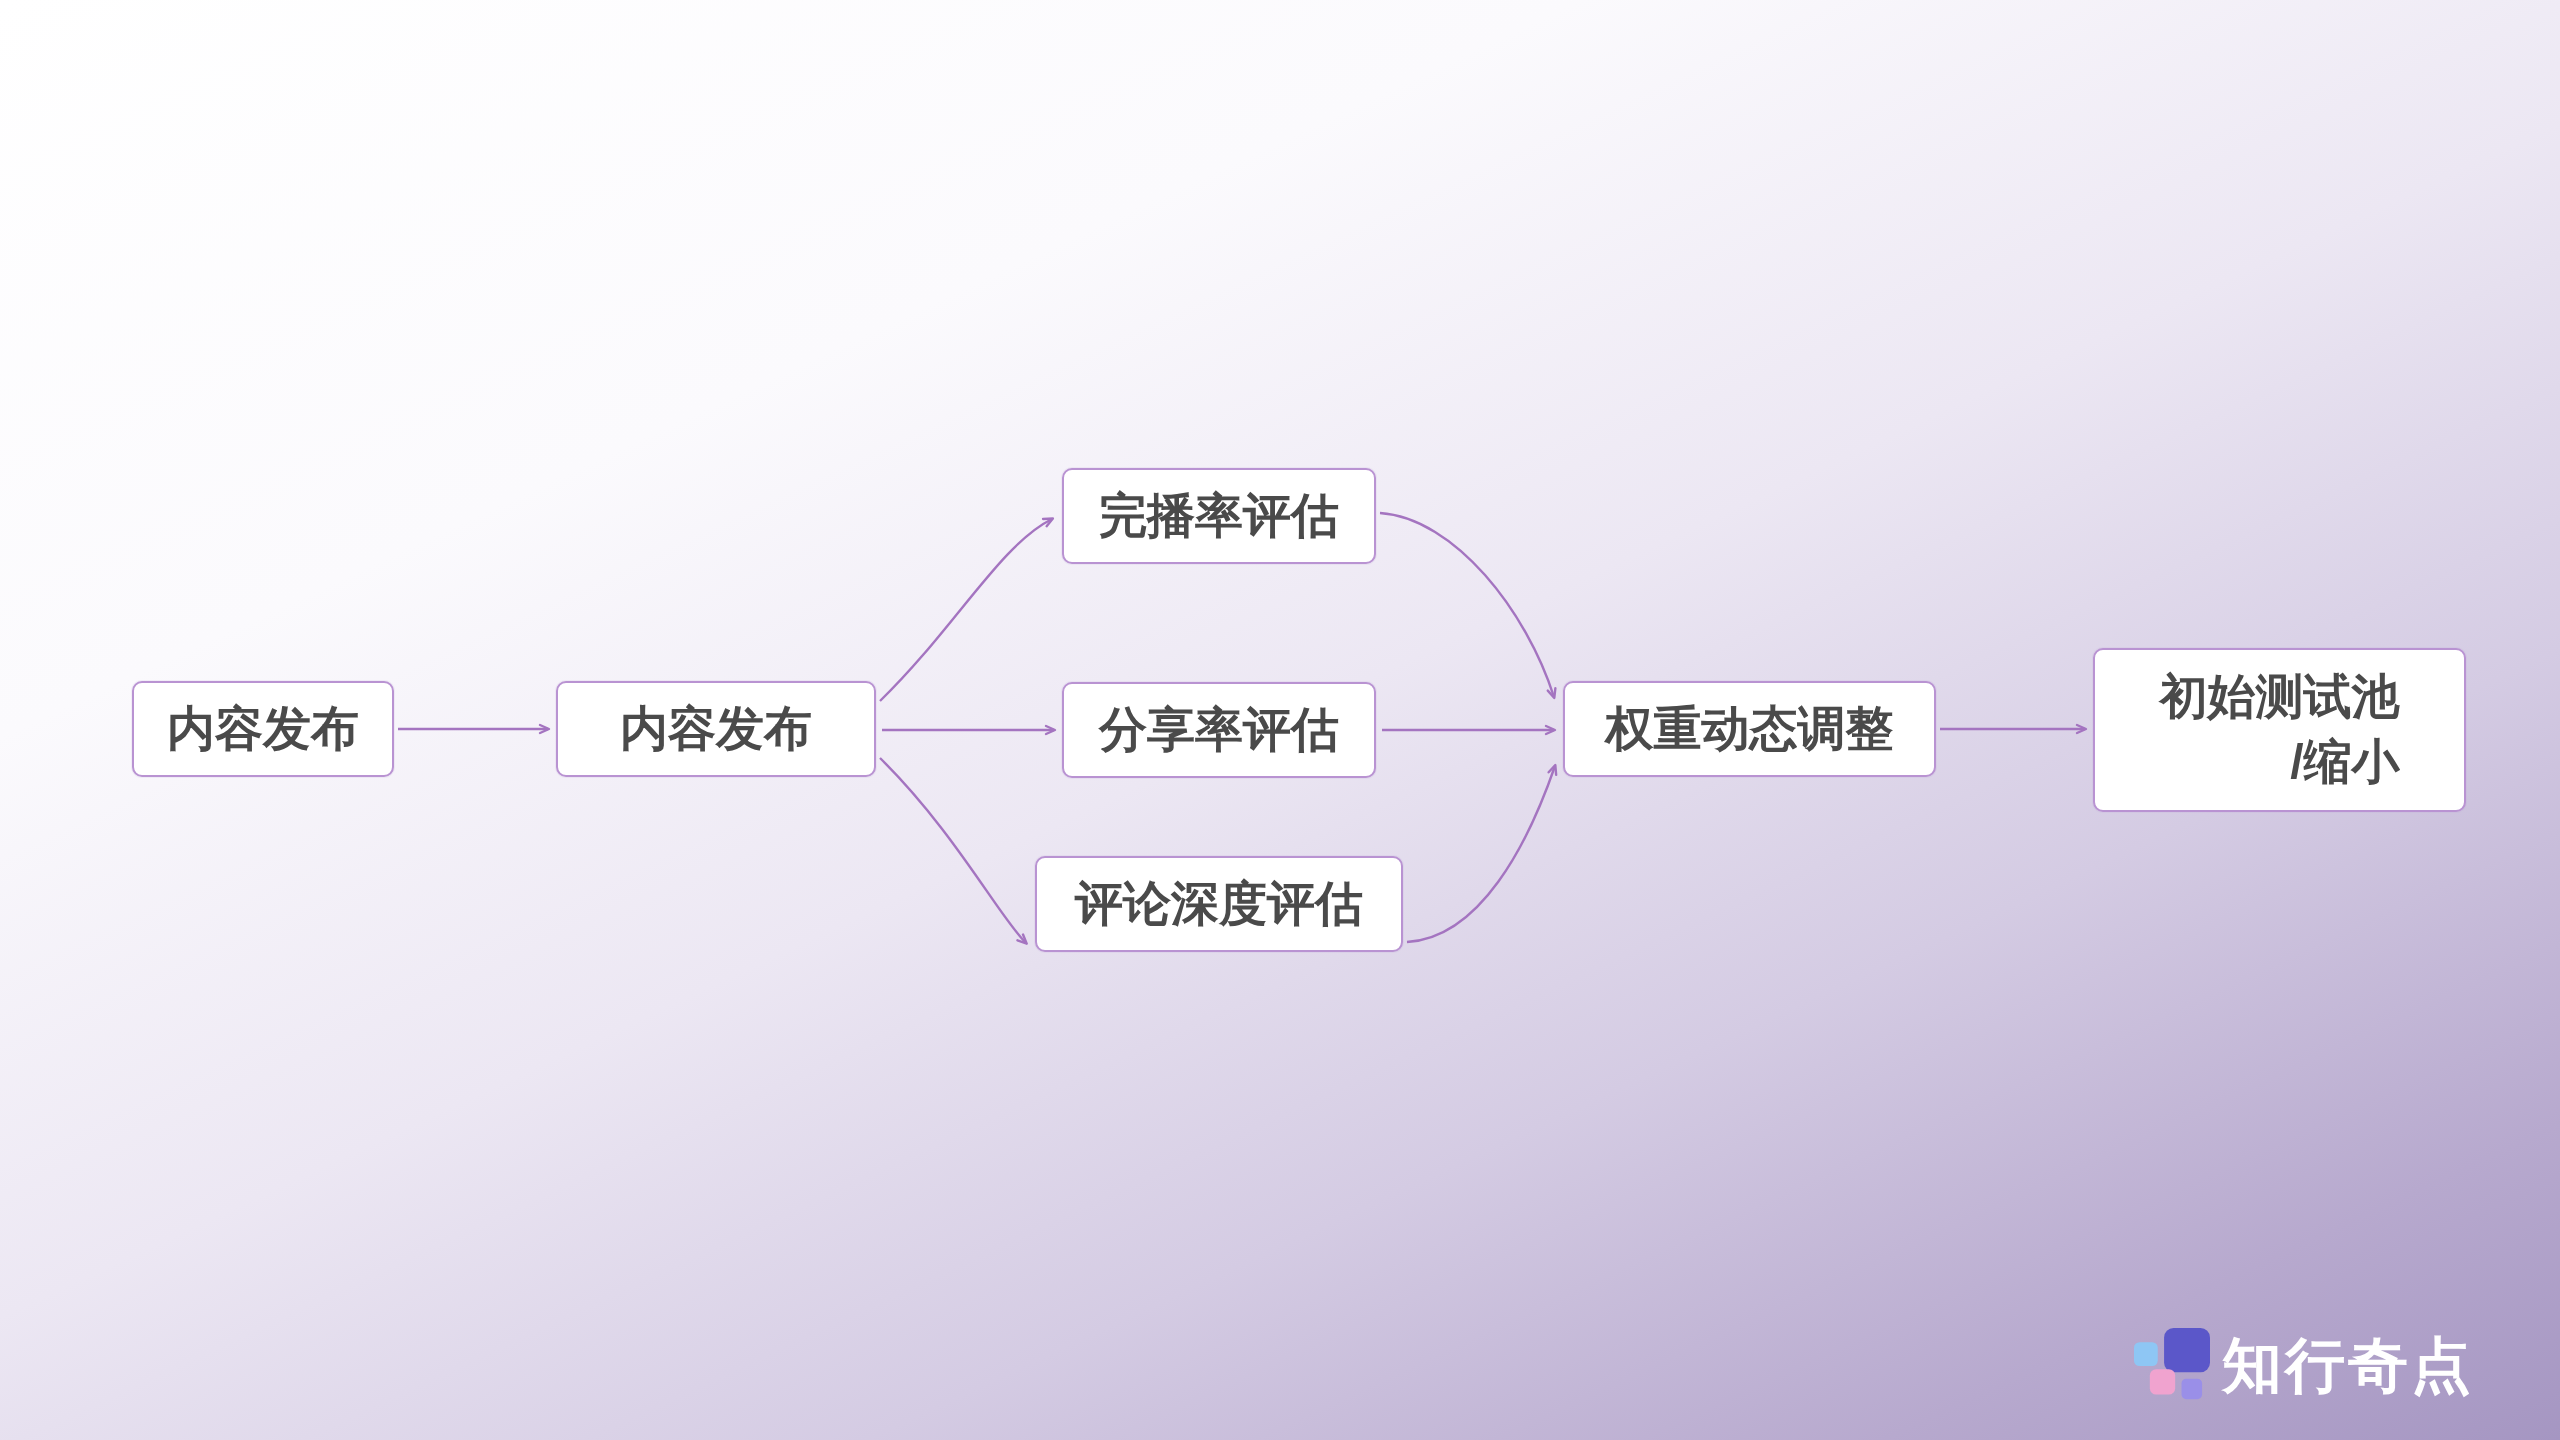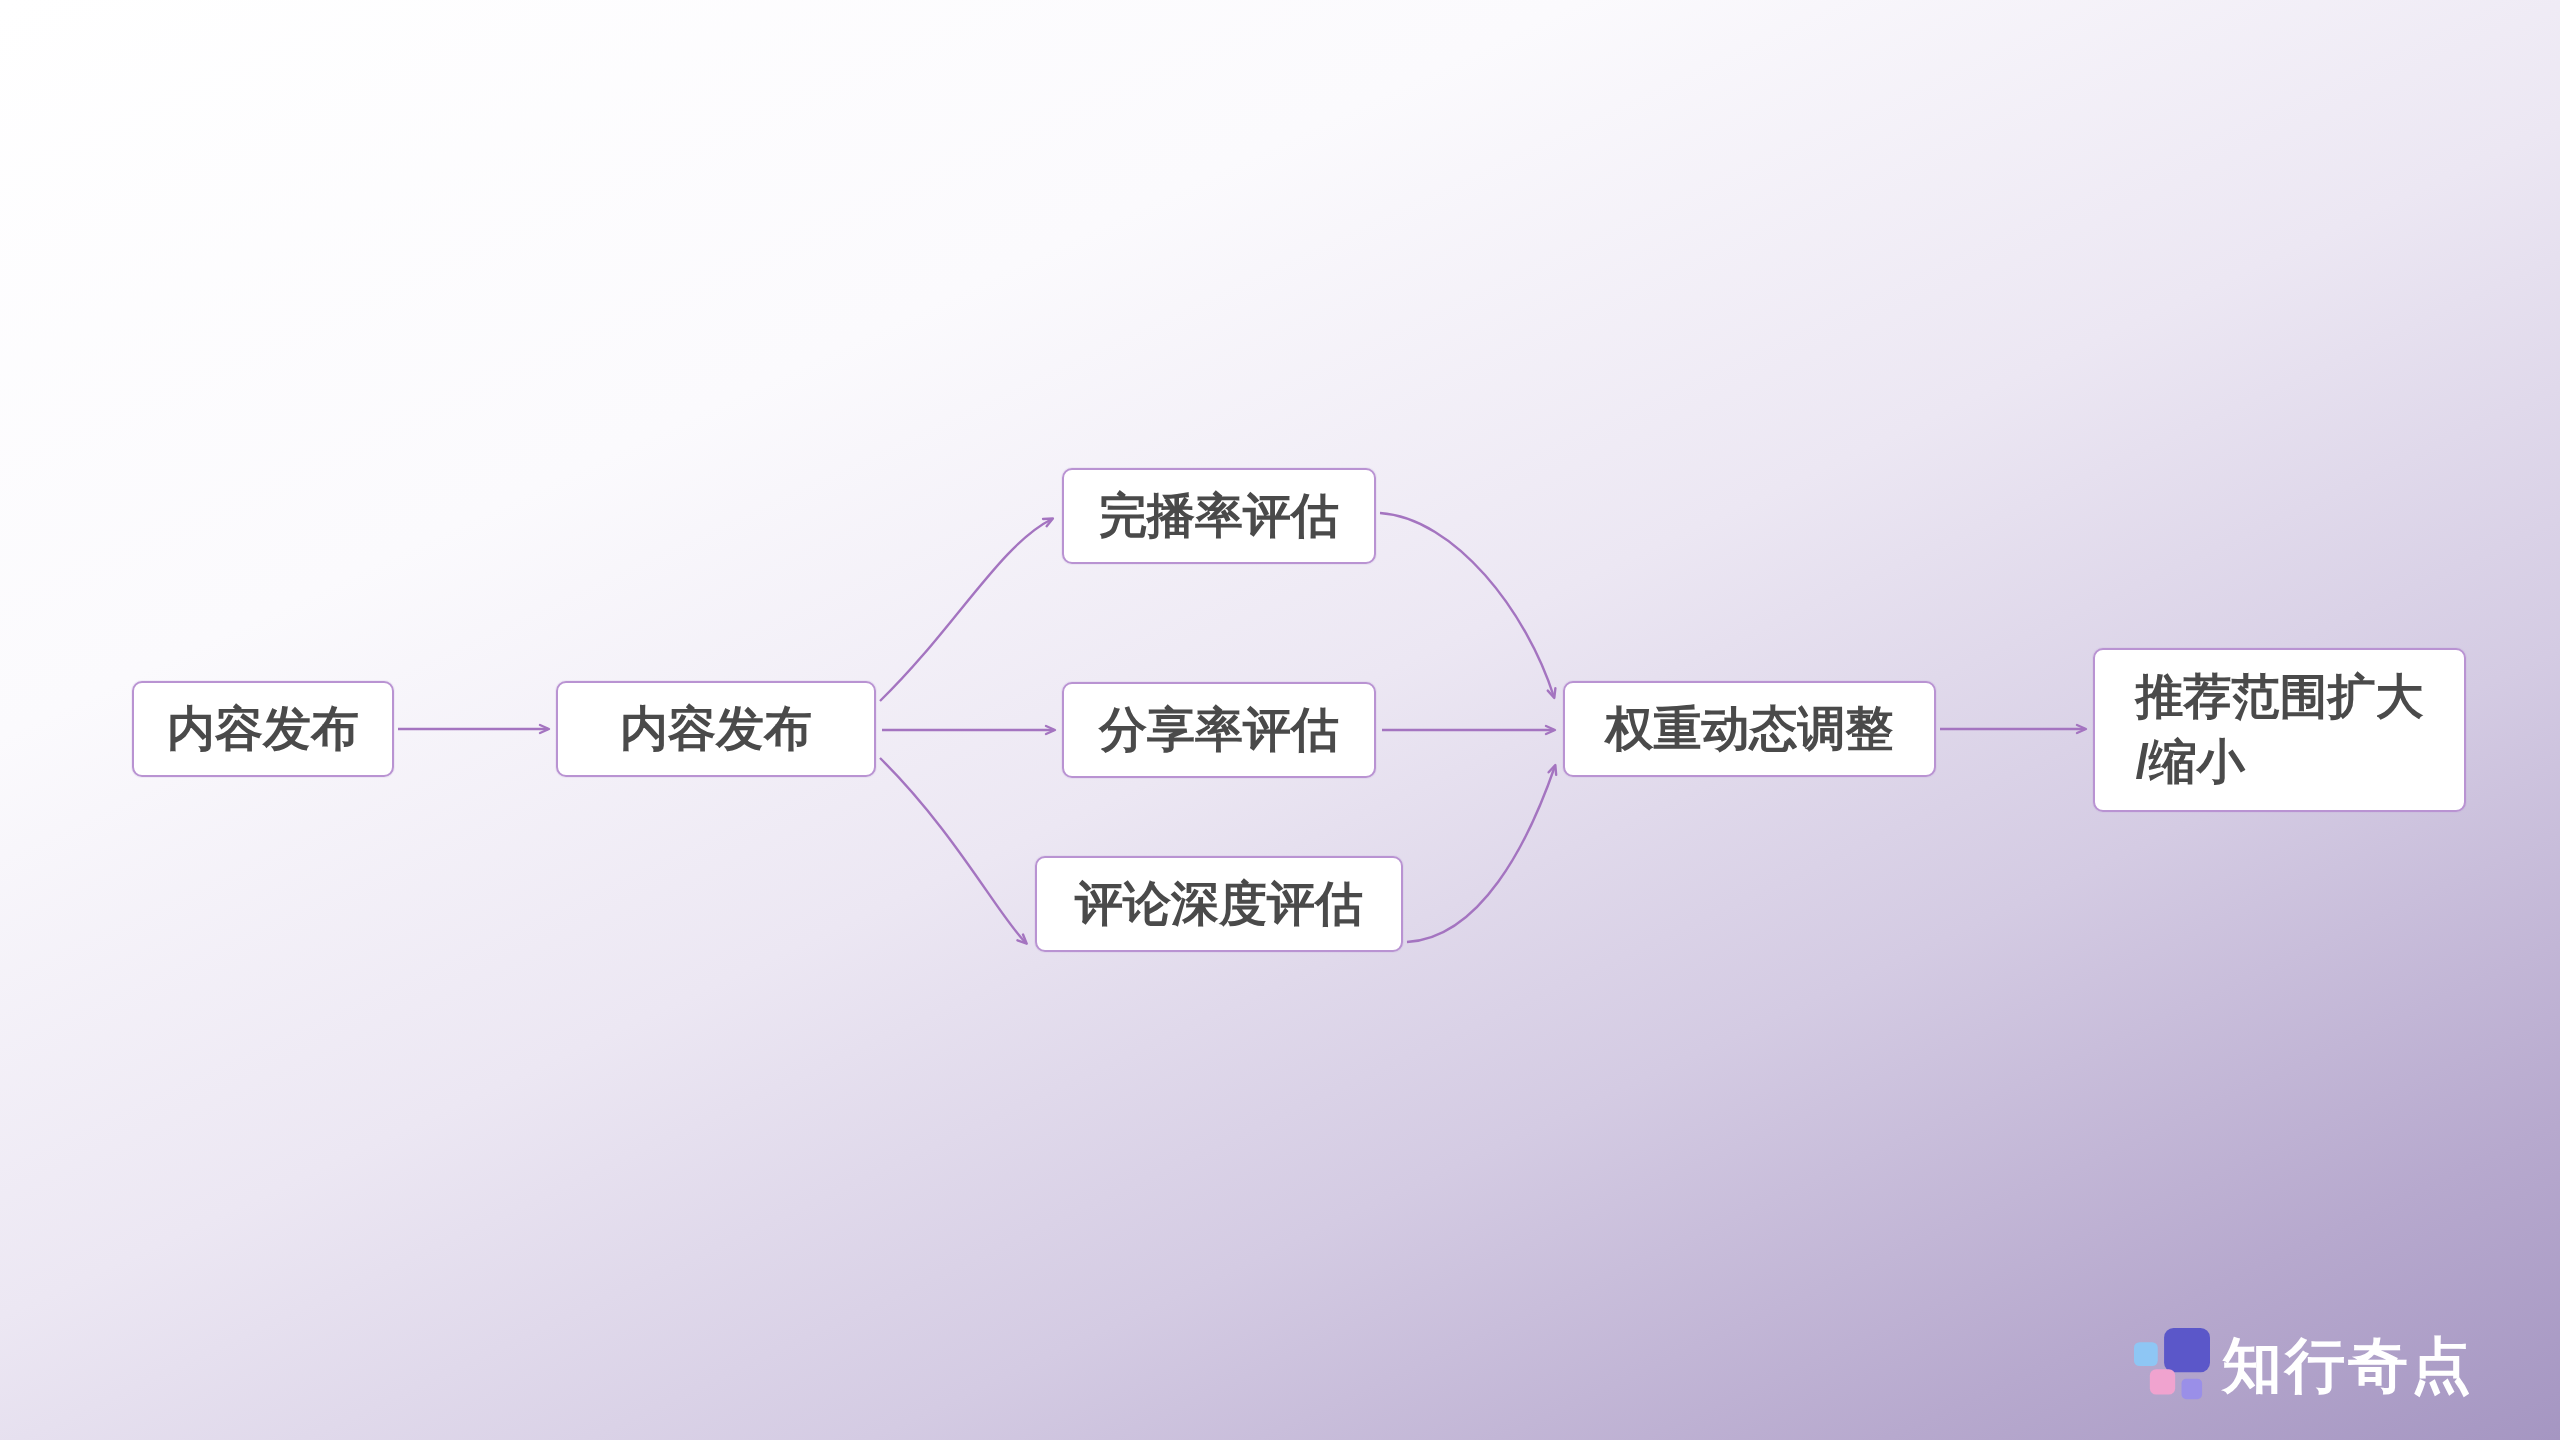--- a/index.html
+++ b/index.html
@@ -14,21 +14,21 @@
       #d4cbe3 70%, #b7a9ce 88%, #a596c2 100%);
   }
   .edges { position: absolute; left: 0; top: 0; width: 2560px; height: 1440px; }
   .node {
     position: absolute; box-sizing: border-box;
     background: #ffffff;
     border: 2px solid #b993d2;
     border-radius: 10px;
     display: flex; align-items: center; justify-content: center;
     color: #4a4a4a; font-weight: bold; font-size: 48px;
-    text-align: left; white-space: pre-line; line-height: 1.35;
+    text-align: right; white-space: pre-line; line-height: 1.35;
     box-shadow: 0 0 0 1px rgba(185,147,210,0.12);
   }
   .n1 { left: 132px;  top: 681px; width: 262px; height: 96px; }
   .n2 { left: 556px;  top: 681px; width: 320px; height: 96px; }
   .n3 { left: 1062px; top: 468px; width: 314px; height: 96px; }
   .n4 { left: 1062px; top: 682px; width: 314px; height: 96px; }
   .n5 { left: 1035px; top: 856px; width: 368px; height: 96px; }
   .n6 { left: 1563px; top: 681px; width: 373px; height: 96px; }
   .n7 { left: 2093px; top: 648px; width: 373px; height: 164px; }
   .logo {
@@ -62,21 +62,21 @@
       <path d="M 1940 729 L 2085 729" marker-end="url(#arrow)"></path>
     </g>
   </svg>
 
   <div class="node n1">内容发布</div>
   <div class="node n2">内容发布</div>
   <div class="node n3">完播率评估</div>
   <div class="node n4">分享率评估</div>
   <div class="node n5">评论深度评估</div>
   <div class="node n6">权重动态调整</div>
-  <div class="node n7">推荐范围扩大
+  <div class="node n7">初始测试池
 /缩小</div>
 
   <div class="logo">
     <svg width="76" height="76" viewBox="0 0 48 48">
       <rect x="0" y="9" width="15" height="15" rx="3.5" fill="#8ec6f4"></rect>
       <rect x="19" y="0" width="29" height="28" rx="6" fill="#5b57c9"></rect>
       <rect x="10" y="26" width="16" height="16" rx="4" fill="#f0a3cf"></rect>
       <rect x="30" y="32" width="13" height="13" rx="3" fill="#9a8fe8"></rect>
     </svg>
     <span class="logo-text">知行奇点</span>

